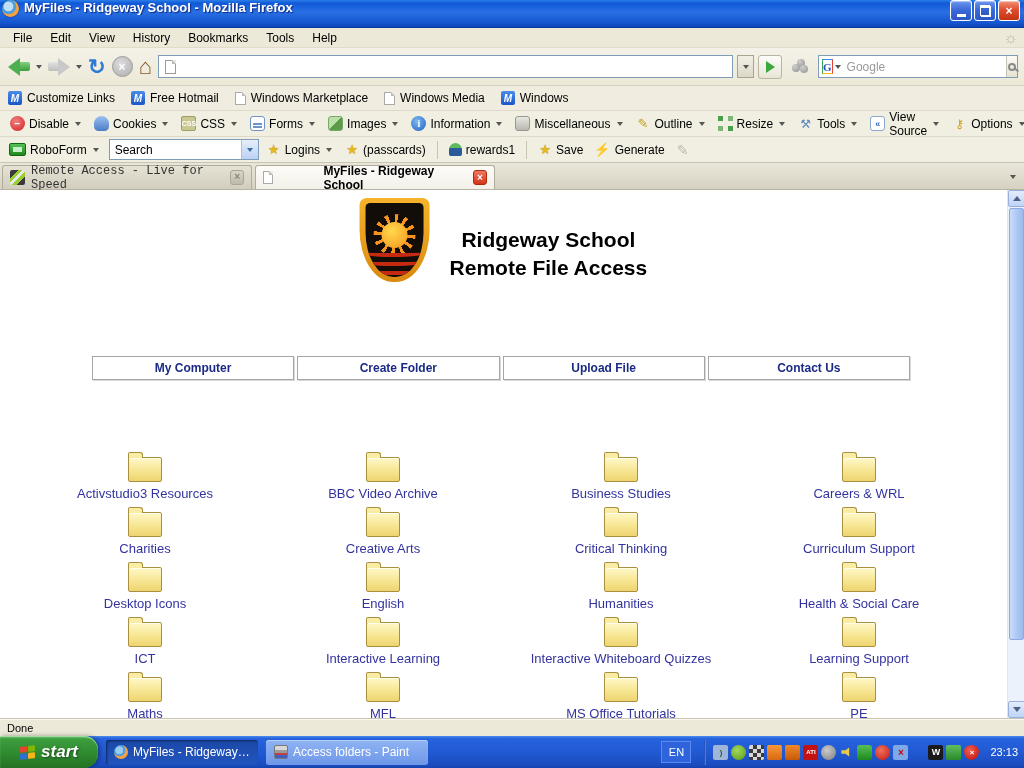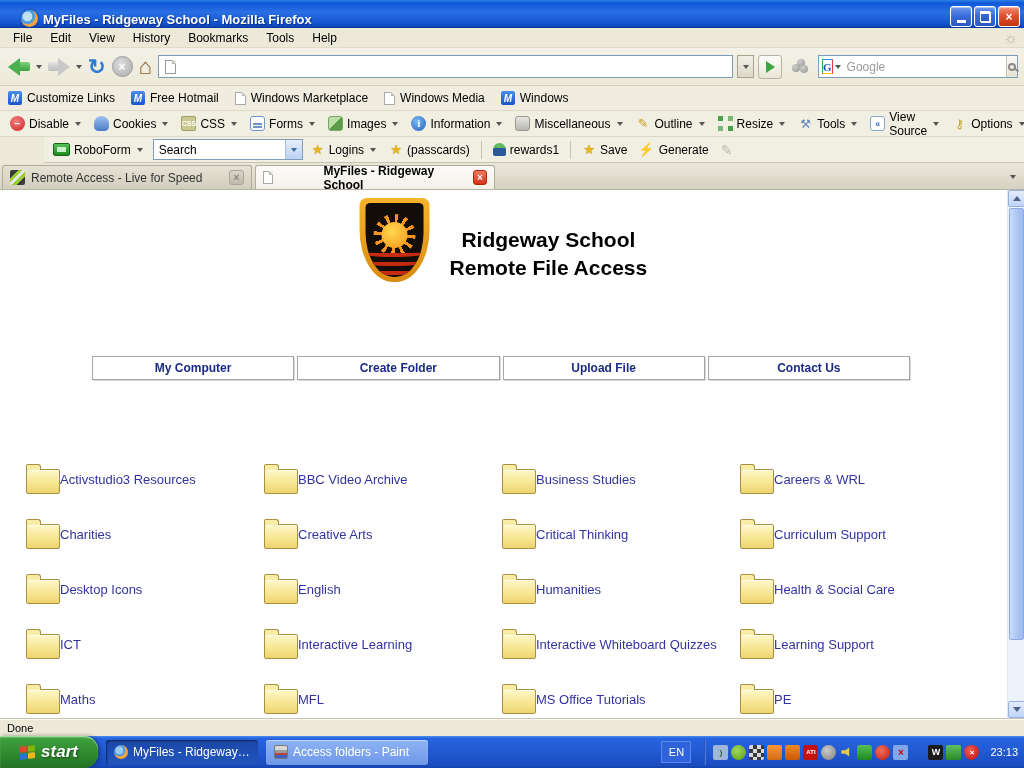--- a/index.html
+++ b/index.html
@@ -1,19 +1,19 @@
 <!DOCTYPE html>
 <html><head>
 <meta charset="utf-8">
 <style>
   * { margin:0; padding:0; box-sizing:border-box; }
   html,body { width:1024px; height:768px; overflow:hidden; font-family:"Liberation Sans", sans-serif; background:#ECE9D8; }
 
   
-  .titlebar { height:28px; background:linear-gradient(180deg,#2A80E8 0%,#1058D8 12%,#2A6FE4 45%,#1352CC 88%,#0E44B4 100%); display:flex; align-items:flex-end; padding:0 4px 0 21px; border-bottom:1px solid #0A3A9E;}
+  .titlebar { height:28px; background:linear-gradient(180deg,#2A80E8 0%,#1058D8 12%,#2A6FE4 45%,#1352CC 88%,#0E44B4 100%); display:flex; align-items:flex-start; padding:0 4px 0 2px; border-bottom:1px solid #0A3A9E;}
   .fx-logo { width:17px; height:17px; border-radius:50%; background:radial-gradient(circle at 38% 38%, #BEE0F7 0 30%, #4D9FE0 35% 48%, #F7A23C 55% 75%, #E06A10 100%); box-shadow:0 0 2px #00266E; margin-right:5px; flex:0 0 auto;}
   .title-text { color:#fff; font-size:13px; font-weight:bold; text-shadow:1px 1px 1px #0A2C86; flex:1; white-space:nowrap; overflow:hidden;}
   .winbtns { display:flex; gap:2px; }
   .winbtn { width:22px; height:21px; border-radius:3px; border:1px solid #fff; display:flex; align-items:center; justify-content:center; color:#fff; font-size:12px; font-weight:bold; background:linear-gradient(180deg,#6A96EE 0%,#3968D8 50%,#2C57C4 100%); box-shadow:inset 0 1px 1px rgba(255,255,255,.5);}
   .winbtn.close { background:linear-gradient(180deg,#F09078 0%,#E05030 45%,#C23312 100%); }
   .glyph-min { display:block; width:9px; height:3px; background:#fff; margin-top:9px; }
   .glyph-restore { position:relative; width:11px; height:10px; display:block;}
   .glyph-restore::before { content:""; position:absolute; right:0; top:0; width:8px; height:7px; border:1px solid #fff; border-top-width:3px;}
   .glyph-restore::after { content:""; position:absolute; left:0; bottom:0; width:8px; height:7px; border:1px solid #fff; border-top-width:3px; background:linear-gradient(180deg,#3968D8,#2C57C4);}
 
@@ -76,38 +76,38 @@
   .i-misc { background:linear-gradient(180deg,#E8E8E4,#B8B8B0); border:1px solid #9898 90; border:1px solid #989890;}
   .i-outline { font-size:13px; color:#C8A020; }
   .i-resize { position:relative; }
   .i-resize i { position:absolute; width:5px; height:5px; background:#48A048; }
   .i-resize i:nth-child(1){left:0;top:0;} .i-resize i:nth-child(2){right:0;top:0;opacity:.7;} .i-resize i:nth-child(3){left:0;bottom:0;opacity:.7;} .i-resize i:nth-child(4){right:0;bottom:0;}
   .i-tools { font-size:12px; color:#5C88C0; }
   .i-viewsrc { background:#fff; border:1px solid #88A8D0; color:#2C64B8; font-weight:bold; font-size:9px;}
   .i-options { font-size:12px; color:#C8A020; }
 
   
-  .roboformbar { height:26px; background:#F1EFE2; display:flex; align-items:center; padding:0 6px; gap:5px; border-bottom:1px solid #C8C4B4; font-size:12px;margin-left:44px;}
+  .roboformbar { height:26px; background:#F1EFE2; display:flex; align-items:center; padding:0 6px; gap:5px; border-bottom:1px solid #C8C4B4; font-size:12px;}
   .rf-logo { width:17px; height:13px; background:linear-gradient(180deg,#55C055,#1E8A1E); border:1px solid #156615; border-radius:2px; display:flex; align-items:center; justify-content:center;}
   .rf-logo i { width:9px; height:5px; background:#C8F0C8; display:block;}
   .rf-combo { width:150px; height:21px; background:#fff; border:1px solid #7F9DB9; display:flex; align-items:center;}
   .rf-combo .val { flex:1; padding:0 5px; font-size:12px; color:#000;}
   .rf-combo .dbtn { width:17px; height:19px; background:linear-gradient(180deg,#E6EEFB,#BBD2F4); border-left:1px solid #A8C0E4; display:flex; align-items:center; justify-content:center;}
   .rf-combo .dbtn .caret { border-top-color:#3A6EA8; }
   .rf-item { display:flex; align-items:center; gap:4px; padding:2px 3px;}
   .star-ico { width:14px; height:14px; display:flex; align-items:center; justify-content:center; font-size:13px; color:#E8B820; text-shadow:0 0 1px #A07800;}
   .person-ico { width:13px; height:13px; border-radius:50% 50% 20% 20%; background:linear-gradient(180deg,#60B860 40%,#2A5A9A 40%);}
   .bolt-ico { font-size:13px; color:#2CA02C; font-weight:bold; }
   .pencil-ico { font-size:14px; color:#BDB8AA; margin-left:4px;}
   .vsep { width:1px; height:18px; background:#C8C4B4; margin:0 3px;}
 
   
   .tabbar { height:27px; background:linear-gradient(180deg,#EAE6DA,#D6D2C2); display:flex; align-items:flex-end; padding:3px 2px 0 2px; border-bottom:1px solid #B8B4A4;}
   .tab { height:24px; display:flex; align-items:center; gap:6px; padding:0 7px; font-size:12px; border:1px solid #B0AC9C; border-bottom:none; border-radius:3px 3px 0 0; margin-right:3px;}
-  .tab.inactive { width:250px; background:linear-gradient(180deg,#E6E2D4,#D2CEBE); color:#333;}
+  .tab.inactive { width:250px; background:linear-gradient(180deg,#E6E2D4,#D2CEBE); color:#333;font-family:Liberation Mono, monospace;}
   .tab.active { width:240px; background:linear-gradient(180deg,#FDFCF9,#F2F0E8); font-weight:bold; color:#000;}
   .tab-close { margin-left:auto; width:15px; height:15px; border-radius:3px; display:flex; align-items:center; justify-content:center; font-size:10px; font-weight:bold;}
   .tab-close.gray { background:linear-gradient(180deg,#D8D4C8,#BEBAAC); color:#8A8678; border:1px solid #AAA698;}
   .tab-close.red { background:linear-gradient(180deg,#F07860,#D43318); color:#fff; border:1px solid #B02808;}
   .lfs-fav { width:15px; height:15px; background:linear-gradient(135deg,#3A3A3A 28%,#9ACD32 28% 42%,#E8E8E8 42% 56%,#9ACD32 56% 72%,#3A3A3A 72%); border-radius:2px; flex:0 0 auto;}
   .tablist-btn { margin-left:auto; width:18px; height:18px; display:flex; align-items:center; justify-content:center; margin-bottom:3px;}
 
   
   .content { position:relative; height:528px; background:#fff; overflow:hidden;}
   .logo-block { position:absolute; top:8px; left:50%; transform:translateX(-53%); display:flex; align-items:flex-end; gap:20px;}
@@ -118,21 +118,21 @@
   .sun-core { position:absolute; left:8px; top:8px; width:26px; height:26px; border-radius:50%; background:radial-gradient(circle at 40% 35%, #FFD84D, #F7941D);}
   .wave { position:absolute; left:-8px; width:120%; height:9px; border-radius:50%; background:transparent; border-bottom:4px solid #C62A10;}
   .w1 { bottom:20px; } .w2 { bottom:11px; } .w3 { bottom:2px; }
   .site-title { font-size:21px; font-weight:bold; color:#000; line-height:28px; text-align:center;}
 
   .nav-row { position:absolute; left:92px; top:166px; width:818px; display:flex; gap:3px;}
   .nav-cell { flex:1; height:24px; border:1px solid #A6A6A6; box-shadow:1px 1px 0 #D8D8D8; display:flex; align-items:center; justify-content:center; font-size:12px; font-weight:bold; color:#1B2B85; background:#fff; cursor:pointer;}
   .current-path { position:absolute; top:210px; width:100%; text-align:center; font-size:15px; color:#28288C;}
 
   .folder-grid { position:absolute; left:26px; top:260px; width:952px; display:grid; grid-template-columns:repeat(4,238px);}
-  .folder { height:55px; display:flex; flex-direction:row; align-items:center; justify-content:flex-start; cursor:pointer;}
+  .folder { height:55px; display:flex; flex-direction:column; align-items:center; justify-content:flex-start; cursor:pointer;}
   .folder-ico { width:34px; height:25px; position:relative; background:linear-gradient(180deg,#FFF8C8 0%,#F6E48E 60%,#EDD470 100%); border:1px solid #A89040; border-radius:2px; margin-top:7px; box-shadow:inset 0 1px 0 #FFFDE8;}
   .folder-ico::before { content:""; position:absolute; top:-6px; left:-1px; width:13px; height:5px; background:#F9EDA6; border:1px solid #A89040; border-bottom:none; border-radius:2px 3px 0 0;}
   .folder-label { margin-top:4px; font-size:13px; color:#3333A0; white-space:nowrap;}
 
   
   .scrollbar { position:absolute; right:0; top:0; width:17px; height:100%; background:#ECF2FC; border-left:1px solid #DDE6F4;}
   .sb-btn { position:absolute; left:0; width:17px; height:17px; background:linear-gradient(180deg,#E3ECFB,#C0D4F6); border:1px solid #98B0DE; border-radius:2px; display:flex; align-items:center; justify-content:center;}
   .sb-up { top:0; } .sb-down { bottom:0; }
   .sb-tri-up { width:0; height:0; border-left:4px solid transparent; border-right:4px solid transparent; border-bottom:5px solid #4D6185;}
   .sb-tri-down { width:0; height:0; border-left:4px solid transparent; border-right:4px solid transparent; border-top:5px solid #4D6185;}

